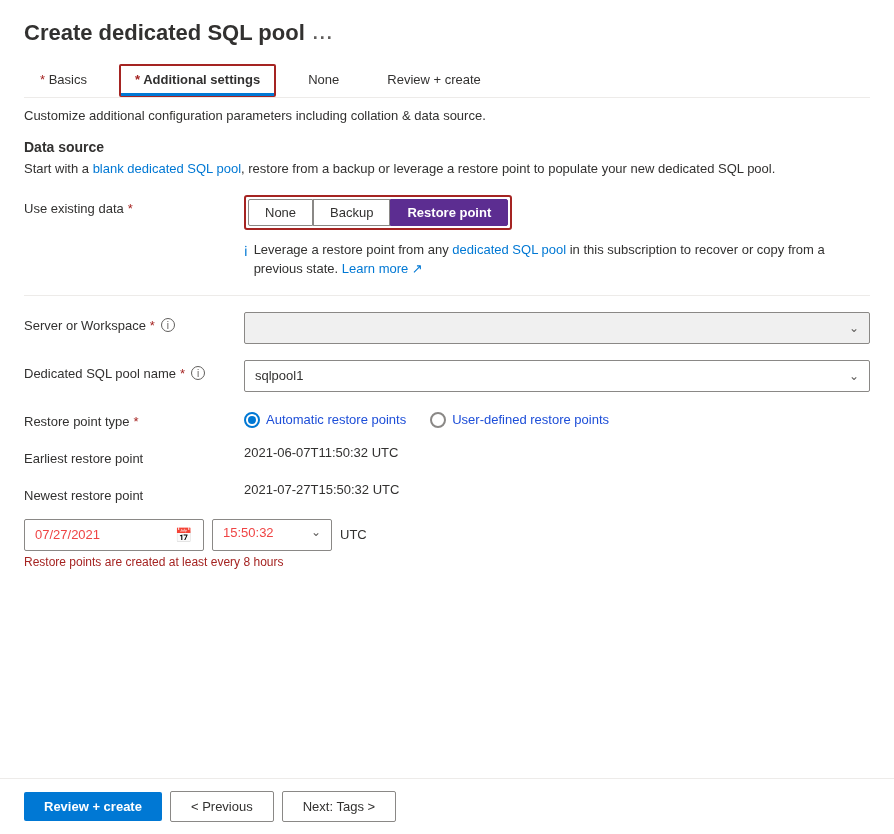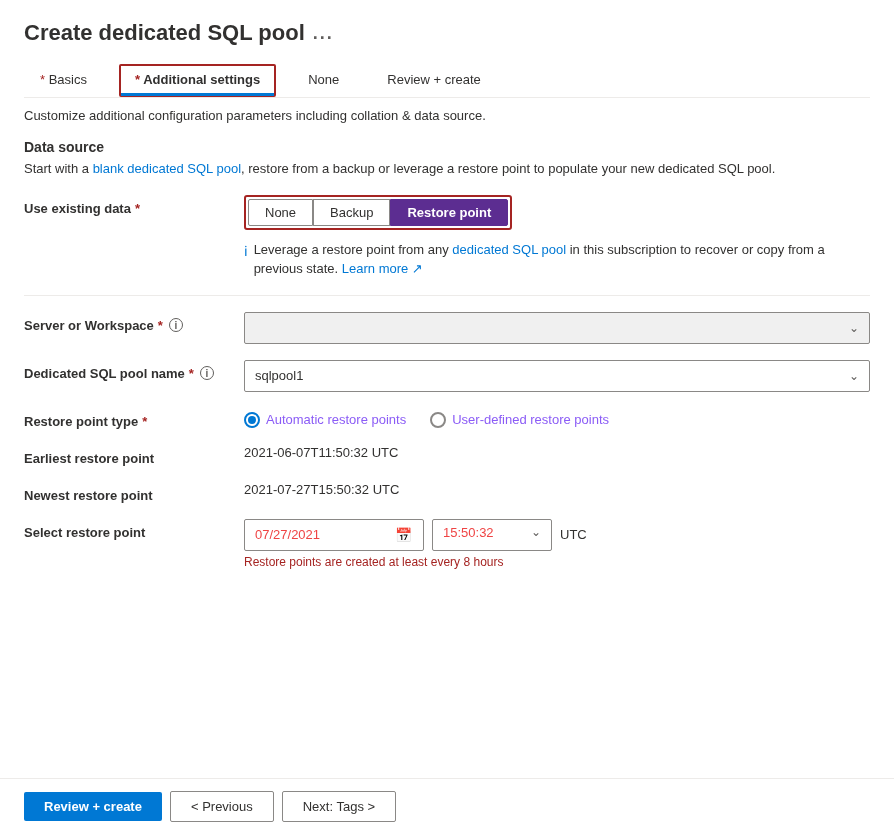--- a/index.html
+++ b/index.html
@@ -102,21 +102,20 @@
     }
     .form-label {
       width: 220px;
       min-width: 220px;
       font-size: 13px;
       color: #323130;
       padding-top: 6px;
       display: flex;
       align-items: center;
       gap: 4px;
-      font-weight: bold;
     }
     .form-label .required {
       color: #a52422;
     }
     .form-control {
       flex: 1;
     }
     .btn-option {
       padding: 5px 16px;
       font-size: 13px;
@@ -220,21 +219,21 @@
       width: 8px;
       height: 8px;
       border-radius: 50%;
       background: #0078d4;
     }
     .radio-circle.unselected {
       border-color: #8a8886;
     }
     .radio-label {
       font-size: 13px;
-      color: #8b5cf6;
+      color: #1d4ed8;
       text-align: center;
     }
     
     .static-value {
       font-size: 13px;
       color: #323130;
       padding-top: 6px;
     }
     
     .date-time-row {
@@ -451,23 +450,20 @@
   <div class="form-row">
     <div class="form-label">
       <span>Newest restore point</span>
     </div>
     <div class="form-control">
       <span class="static-value">2021-07-27T15:50:32 UTC</span>
     </div>
   </div>
 
   <div class="form-row">
-    <div class="form-label">
-      <span>Select restore point</span>
-    </div>
     <div class="form-control">
       <div class="date-time-row">
         <div class="date-input">
           <span class="date-input-text">07/27/2021</span>
           <span class="calendar-icon">📅</span>
         </div>
         <div class="time-dropdown">
           <span class="date-input-text">15:50:32</span>
           <span class="chevron-icon">⌄</span>
         </div>

